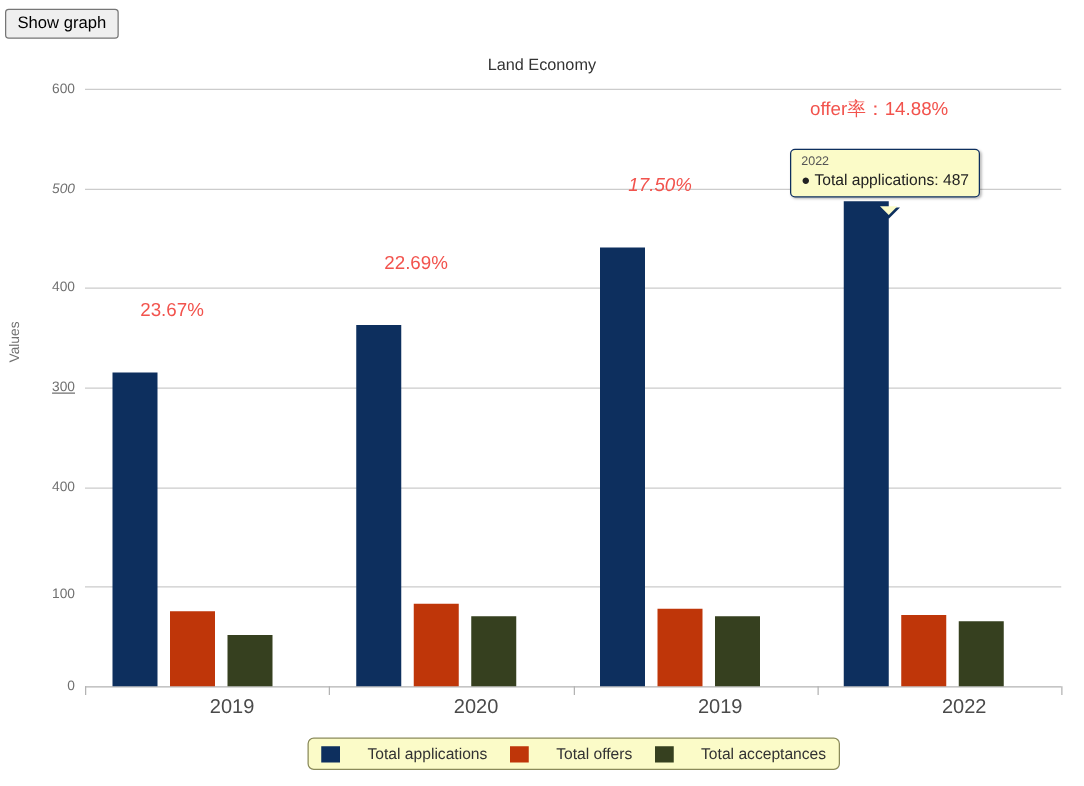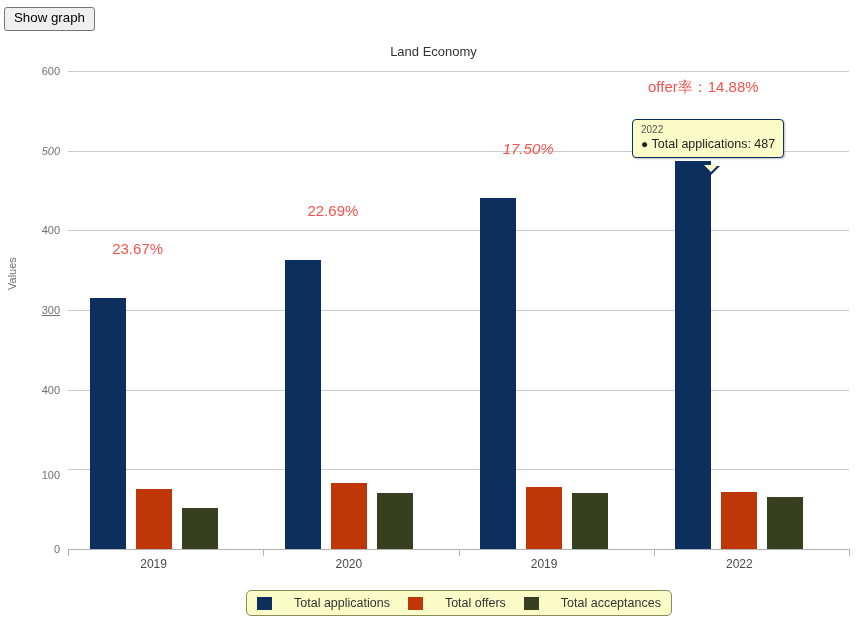--- a/index.html
+++ b/index.html
@@ -98,24 +98,25 @@
     font-size: 11px;
     color: #707070;
     transform: rotate(-90deg);
     transform-origin: left top;
     white-space: nowrap;
   }
 
   .xtick-label {
     position: absolute;
     top: 557px;
-    font-size: 12px;
+    font-size: 16px;
     color: #4a4a4a;
     text-align: right;
     transform: translateX(-50%);
+    margin-left: 32px;
   }
   .xtick-mark {
     position: absolute;
     top: 549px;
     width: 1px;
     height: 7px;
     background: #b3b3b3;
   }
 
   

